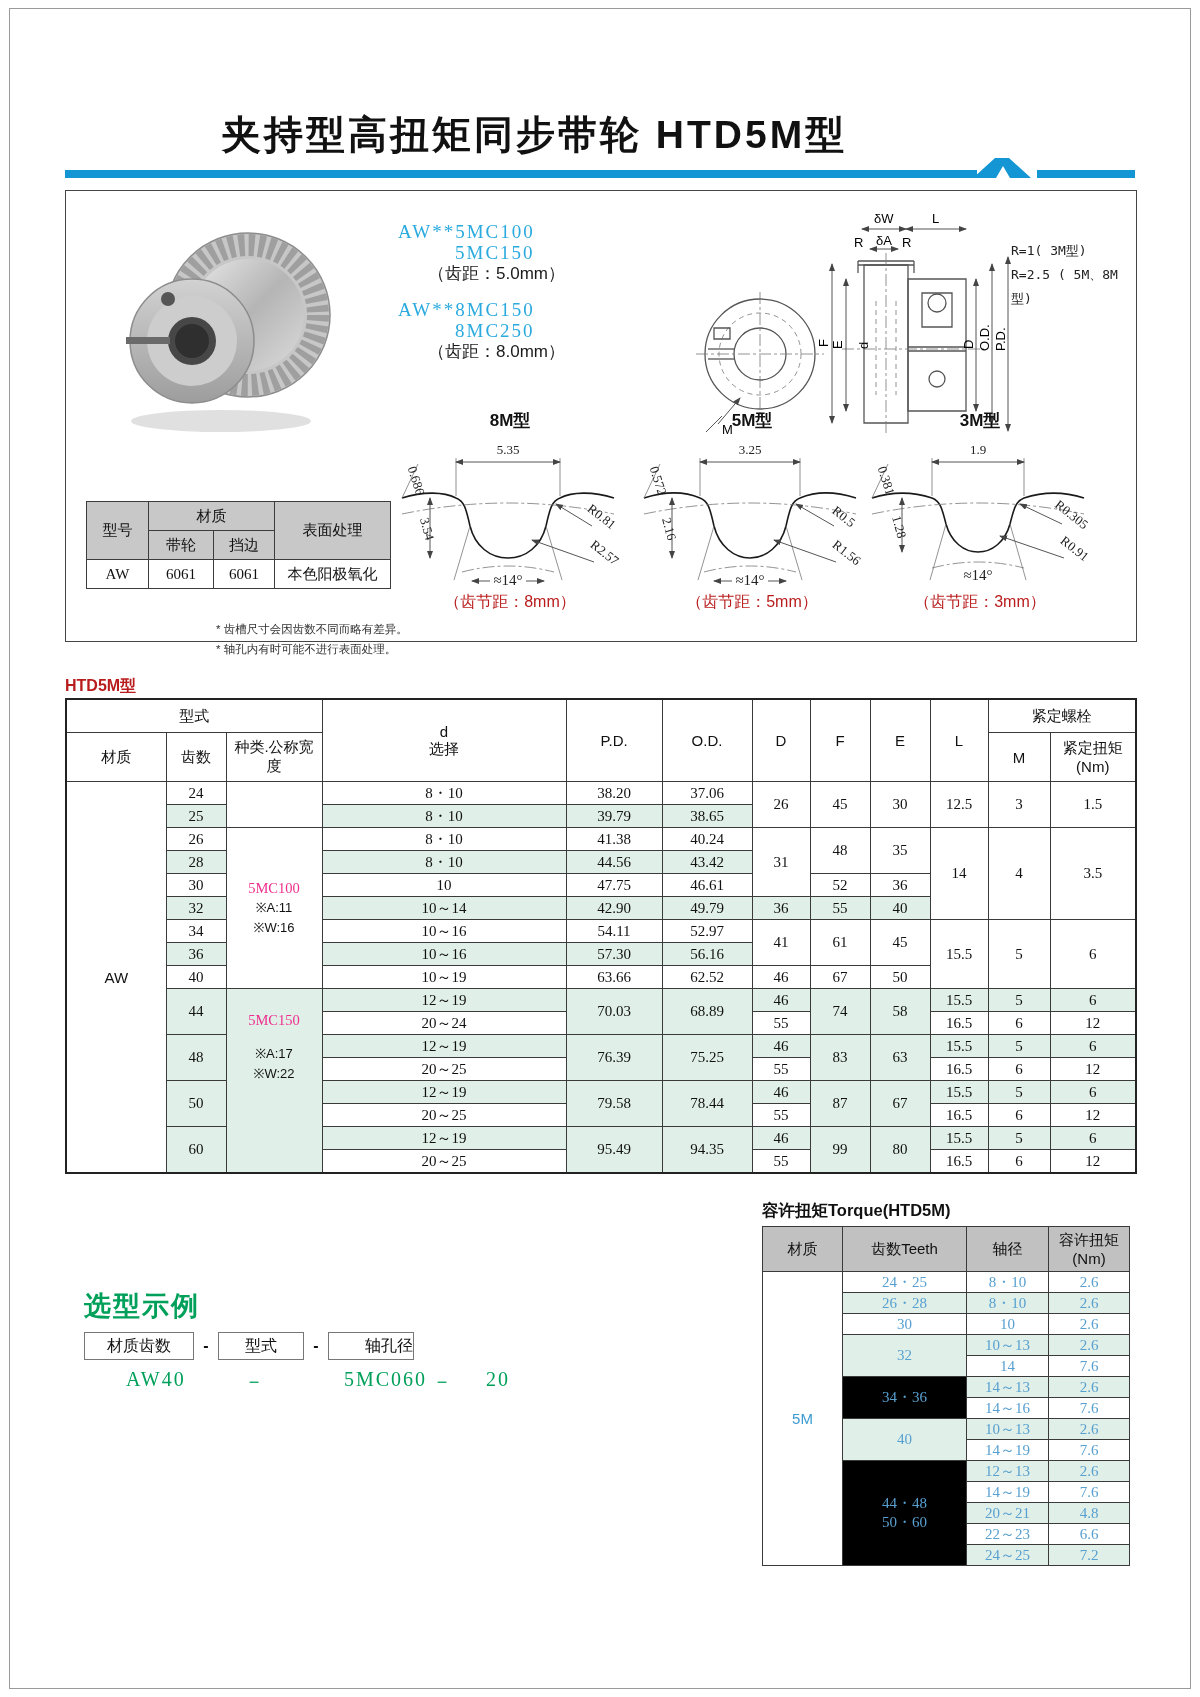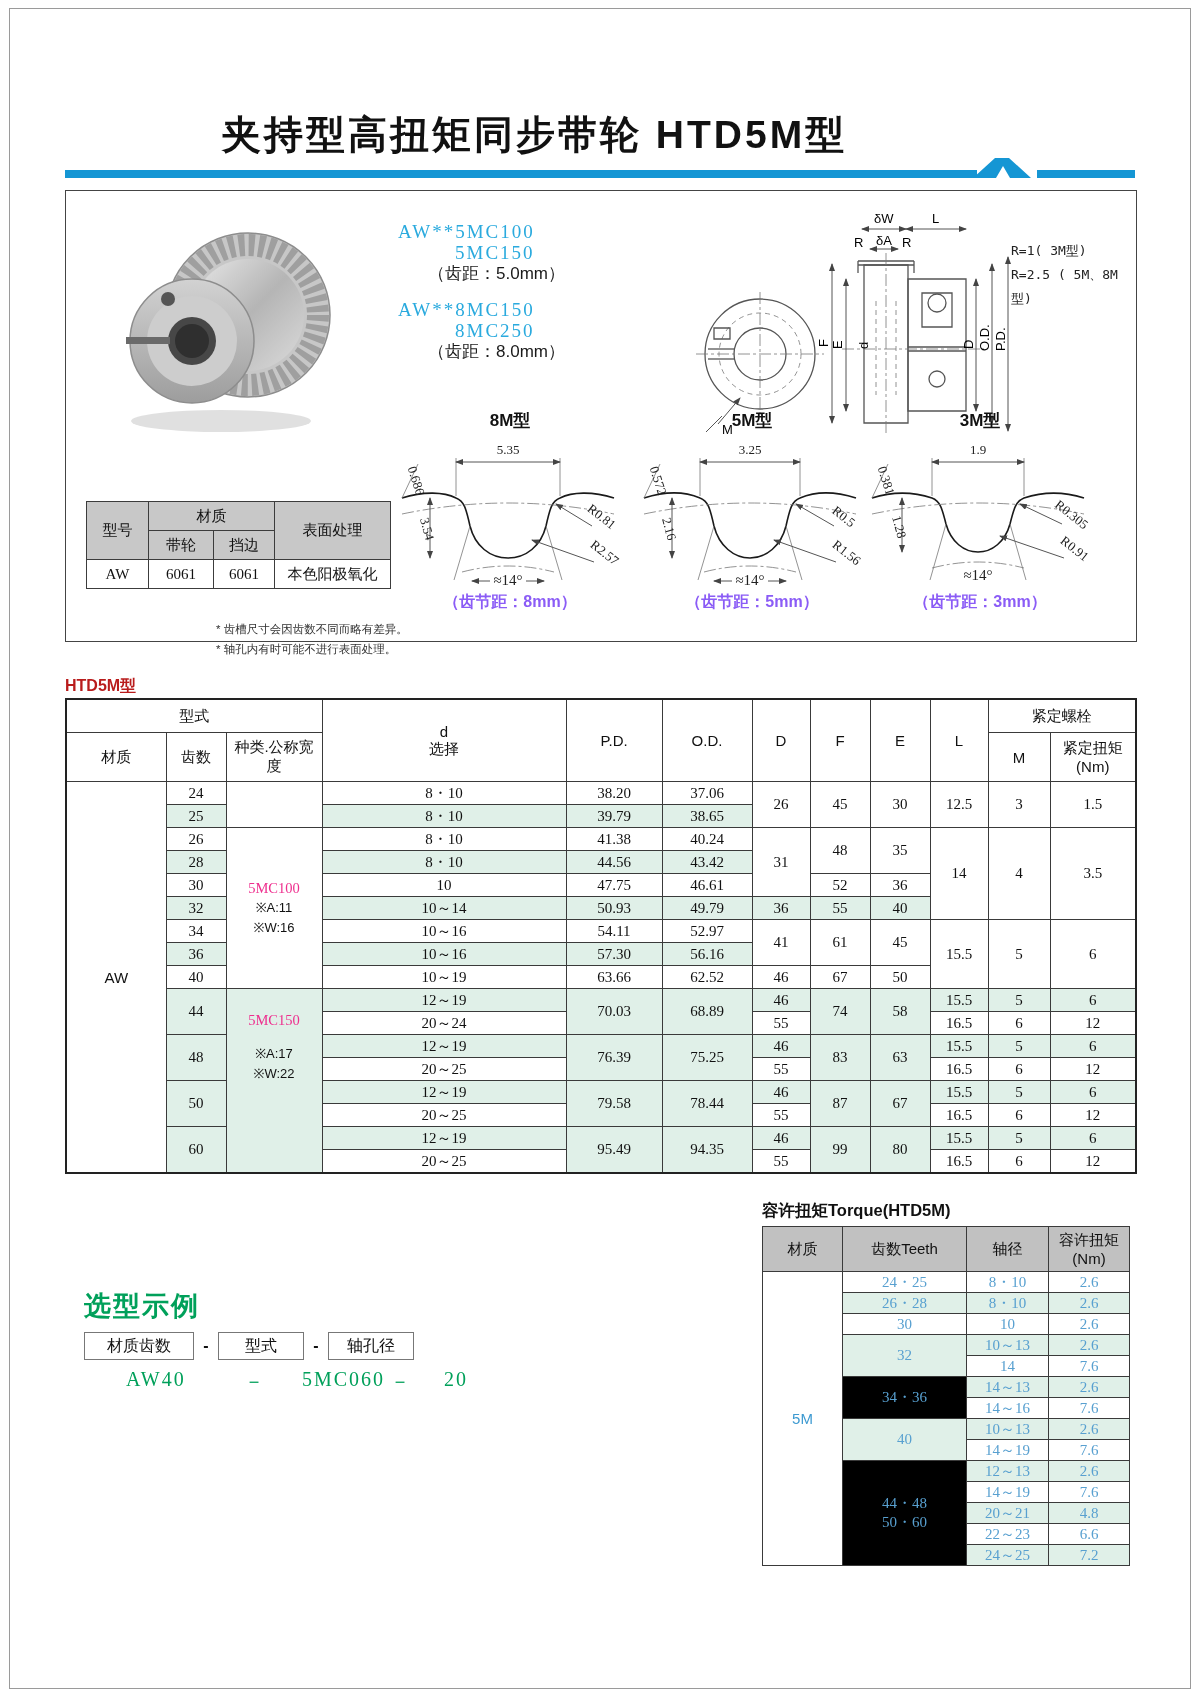--- a/index.html
+++ b/index.html
@@ -21,21 +21,21 @@
   .code-line1{font-size:19px;letter-spacing:2px;color:#2aaade;line-height:21px;}
   .code-line2{font-size:19px;letter-spacing:2px;color:#2aaade;line-height:21px;padding-left:57px;}
   .code-line3{font-size:17px;color:#1a1a1a;line-height:22px;padding-left:30px;font-family:"Liberation Sans",sans-serif;}
 
   .front-view{position:absolute;left:622px;top:95px;}
   .side-view{position:absolute;left:752px;top:18px;}
   .radius-notes{position:absolute;left:945px;top:48px;font-size:13px;line-height:24px;color:#222;font-family:"DejaVu Sans Mono",monospace;}
 
   .profile{position:absolute;width:228px;text-align:center;}
   .profile .p-title{font-size:17px;font-weight:bold;color:#111;margin-bottom:2px;}
-  .profile .p-caption{font-size:16px;color:#8b5cf6;margin-top:2px;font-weight:bold;}
+  .profile .p-caption{font-size:16px;color:#b91c1c;margin-top:2px;font-weight:normal;}
   .profile svg text{font-family:"Liberation Serif",serif;fill:#222;}
   #profile-8m{left:330px;top:218px;}
   #profile-5m{left:572px;top:218px;}
   #profile-3m{left:800px;top:218px;}
 
   
   .mat-table{position:absolute;left:20px;top:310px;border-collapse:collapse;table-layout:fixed;}
   .mat-table td{border:1.5px solid #3c3c3c;text-align:center;font-size:15px;color:#111;}
   .mat-table .hd{background:#c8c8c8;}
   .mat-table td{height:26px;}
@@ -73,27 +73,27 @@
   .t5m{color:#3d9ad1;font-size:16px;background:#fff;}
   .bg-w{background:#000000;}
   .bg-g{background:#e0f0e8;}
 
   
   .sel-title{position:absolute;left:84px;top:1288px;font-size:27px;font-weight:bold;color:#00a05a;letter-spacing:2px;}
   .sel-boxes{position:absolute;left:84px;top:1332px;display:flex;align-items:center;font-size:16px;color:#111;}
   .sel-box{border:1.5px solid #777;height:26px;line-height:26px;text-align:center;}
   .sel-box.b1{width:108px;}
   .sel-box.b2{width:84px;}
-  .sel-box.b3{width:84px;}
+  .sel-box.b3{width:84px;text-align:right;}
   .sel-dash{width:24px;text-align:center;font-weight:bold;}
   .sel-vals{position:absolute;left:84px;top:1368px;font-family:"Liberation Serif",serif;font-size:20px;
             letter-spacing:2px;color:#00a05a;display:flex;}
   .sel-vals .v1{width:118px;padding-left:42px;}
   .sel-vals .vd1{width:58px;}
-  .sel-vals .v2{width:88px;}
+  .sel-vals .v2{width:88px;margin-left:42px;}
   .sel-vals .vd2{width:26px;}
   .sel-vals .v3{padding-left:28px;}
 
   svg line,svg path,svg circle,svg rect,svg ellipse{vector-effect:non-scaling-stroke;}
   .dim{stroke:#555;stroke-width:1;fill:none;}
   .thin{stroke:#777;stroke-width:0.8;fill:none;}
   .outline{stroke:#555;stroke-width:1.3;fill:none;}
   .cl{stroke:#777;stroke-width:0.8;stroke-dasharray:12 3 3 3;fill:none;}
   .groove{stroke:#1a1a1a;stroke-width:1.6;fill:none;}
   .dimtext{font-size:13px;}
@@ -420,21 +420,21 @@
         <td class="num">30</td>
         <td class="dval">10</td>
         <td class="num">47.75</td>
         <td class="num">46.61</td>
         <td class="num">52</td>
         <td class="num">36</td>
       </tr>
       <tr>
         <td class="num">32</td>
         <td class="dval">10～14</td>
-        <td class="num">50.93</td>
+        <td class="num">42.90</td>
         <td class="num">49.79</td>
         <td class="num">36</td>
         <td class="num">55</td>
         <td class="num">40</td>
       </tr>
       <tr>
         <td class="num">34</td>
         <td class="dval">10～16</td>
         <td class="num">54.11</td>
         <td class="num">52.97</td>

